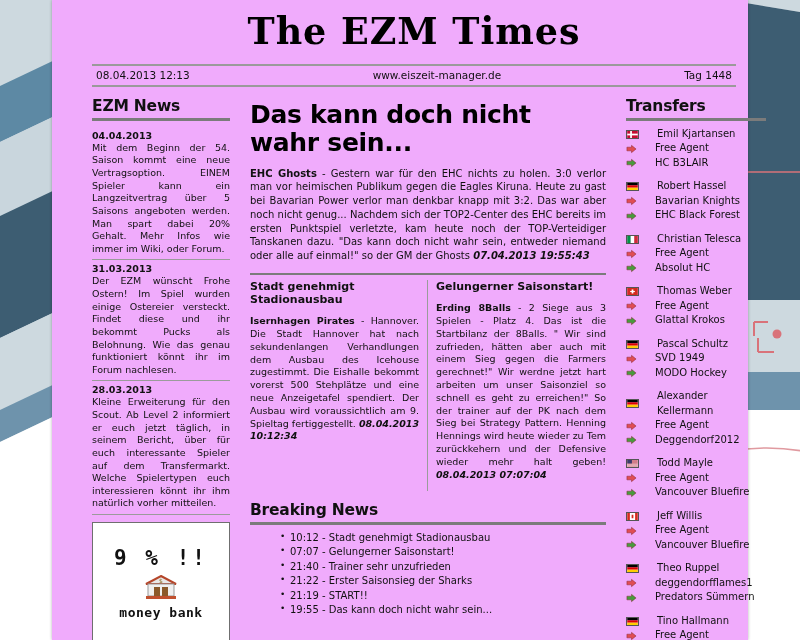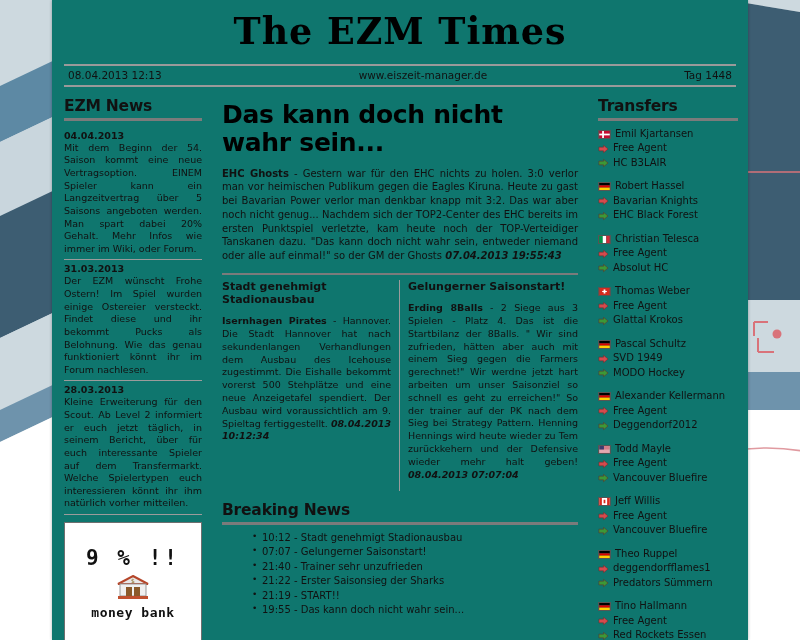--- a/index.html
+++ b/index.html
@@ -14,22 +14,23 @@
   
   #bg-left, #bg-right {
     position:absolute; top:0; height:640px; z-index:0;
   }
   #bg-left { left:0; width:80px; }
   #bg-right { right:0; width:72px; }
 
   
   #sheet {
     position:absolute; left:52px; top:0; width:696px; height:640px;
-    background:#0f766e; z-index:2;
+    background:#f0abfc; z-index:2;
     box-shadow:0 0 3px rgba(0,0,0,.30);
+    padding-left:28px;
   }
 
   
   #masthead {
     text-align:center;
     padding:10px 0 4px 0;
   }
   #masthead-title {
     font-family:"DejaVu Serif", serif;
     font-weight:bold;
@@ -120,21 +121,21 @@
   ul.newslist { margin:5px 0 0 0; padding:0 0 0 30px; list-style:none; }
   ul.newslist li {
     font-size:10px; line-height:1.45; color:#111; position:relative; padding-left:10px;
   }
   ul.newslist li:before {
     content:"\2022"; position:absolute; left:0; top:-1px; font-size:9px; color:#111;
   }
 
   
   .transfer-group { margin-bottom:9px; }
-  .t-row { display:flex; align-items:center; gap:4px; font-size:10px; line-height:1.45; color:#111; }
+  .t-row { display:flex; align-items:center; gap:18px; font-size:10px; line-height:1.45; color:#111; }
   .flag { width:13px; height:9px; flex:none; display:block; border:1px solid #555; }
   .arrow { width:11px; height:10px; flex:none; }
   .t-name { font-weight:normal; }
 </style>
 </head>
 <body>
 
 <svg id="bg-left" viewBox="0 0 80 640" preserveAspectRatio="none">
   <rect x="0" y="0" width="80" height="640" fill="#c9d6dd"></rect>
   <polygon points="0,0 80,0 80,48 0,86" fill="#cdd9df"></polygon>

